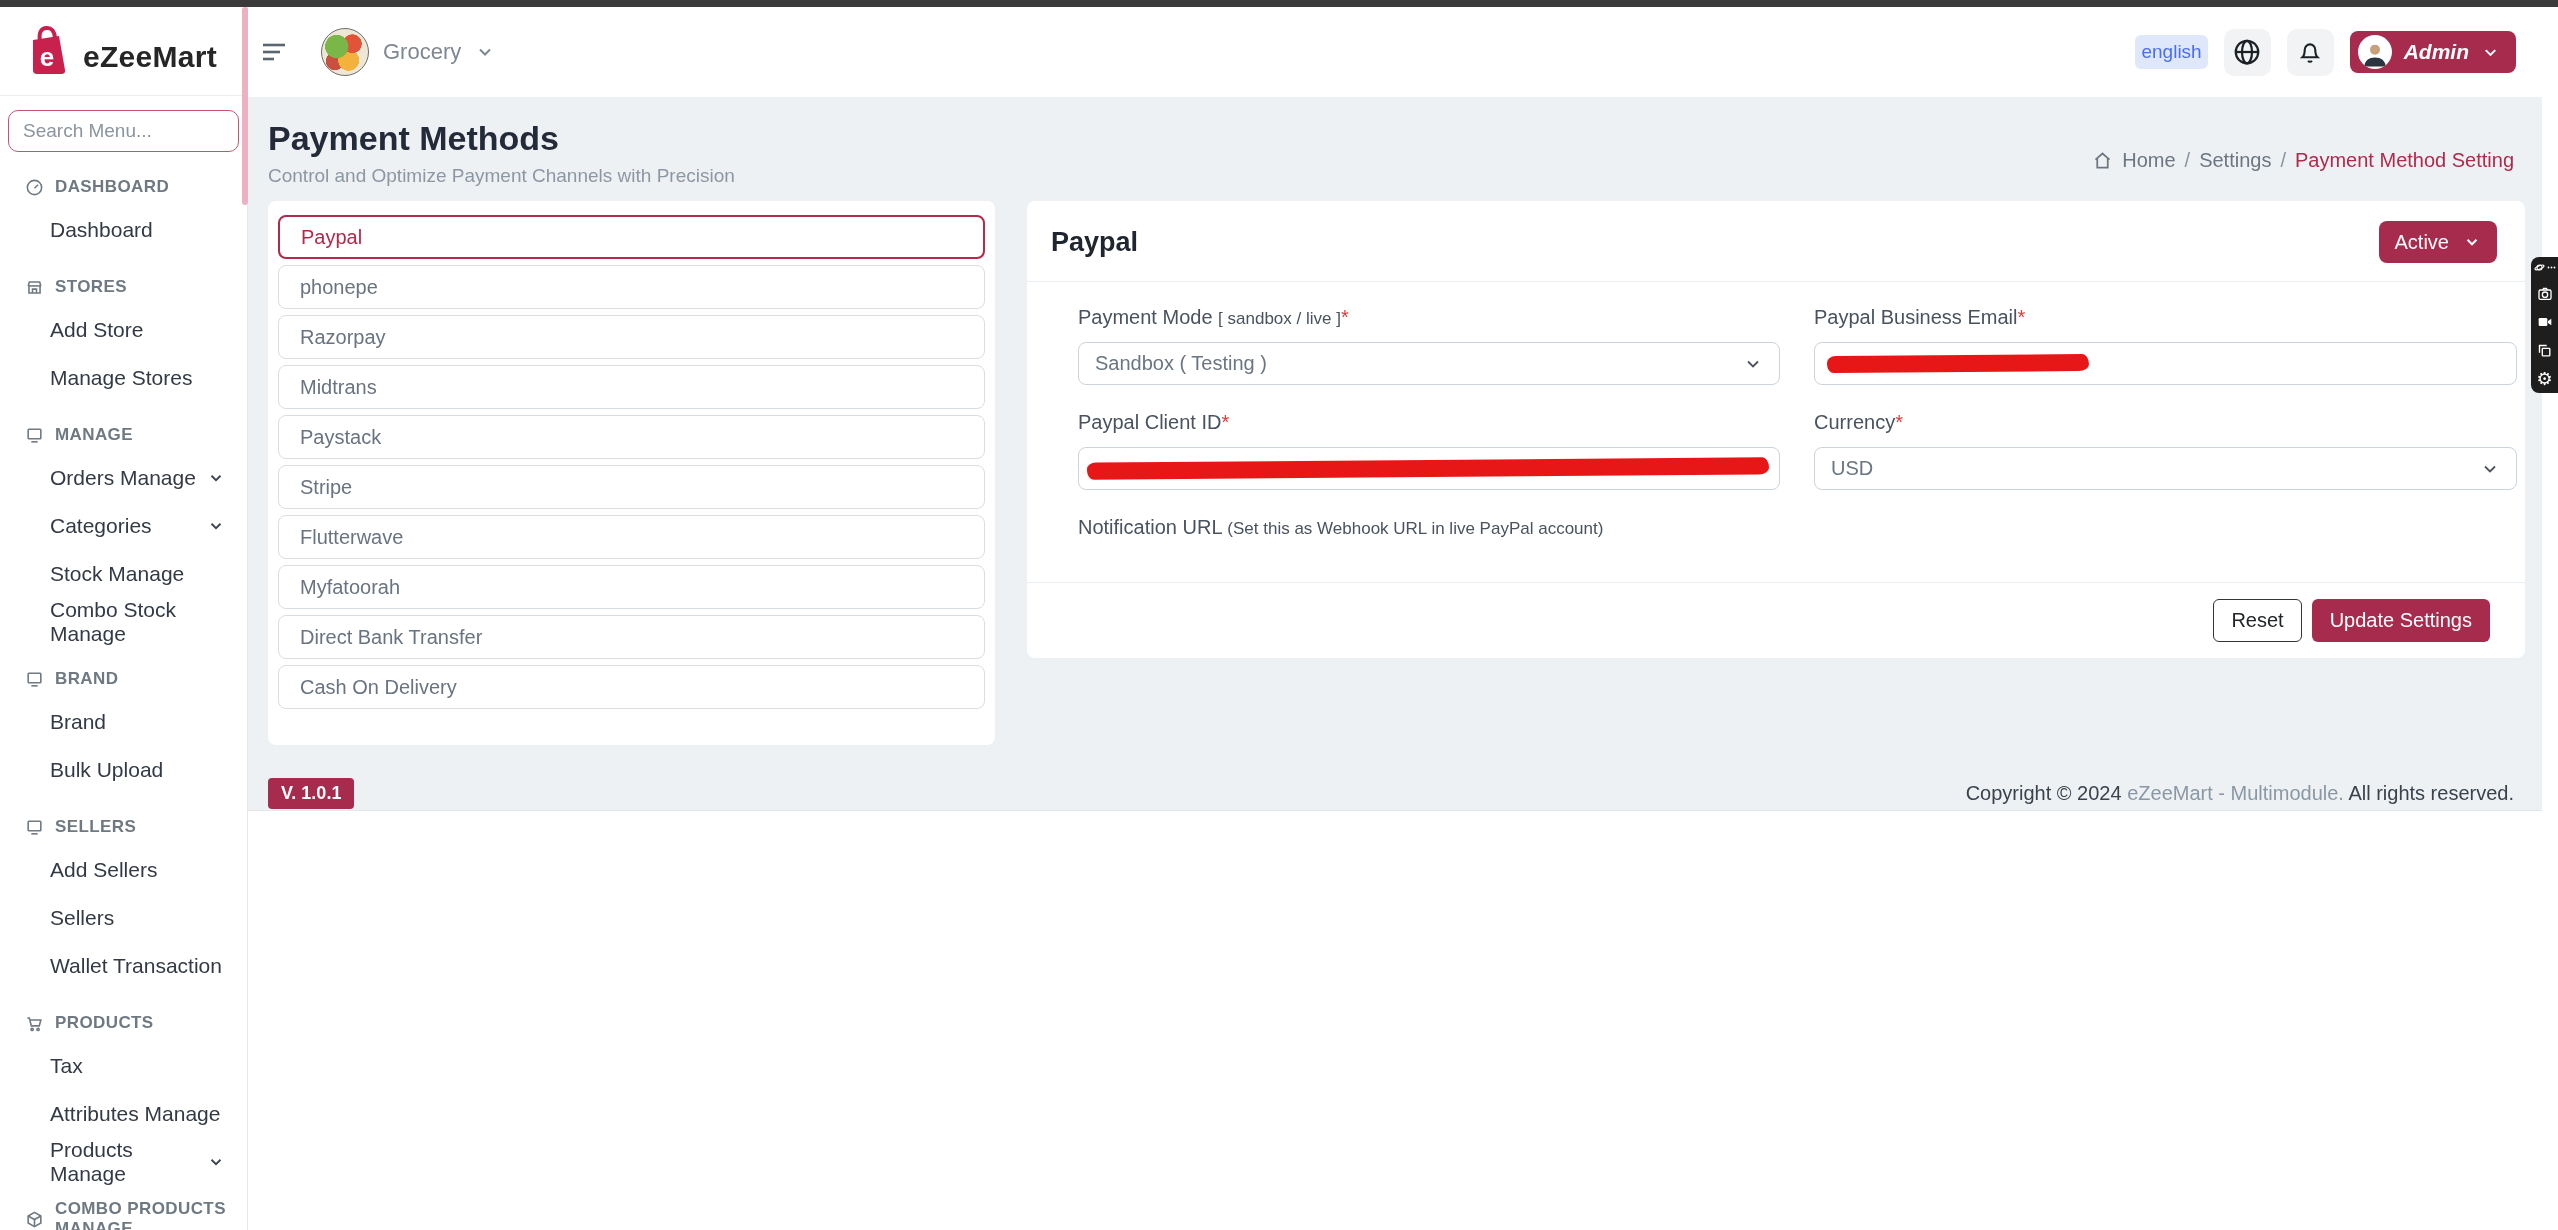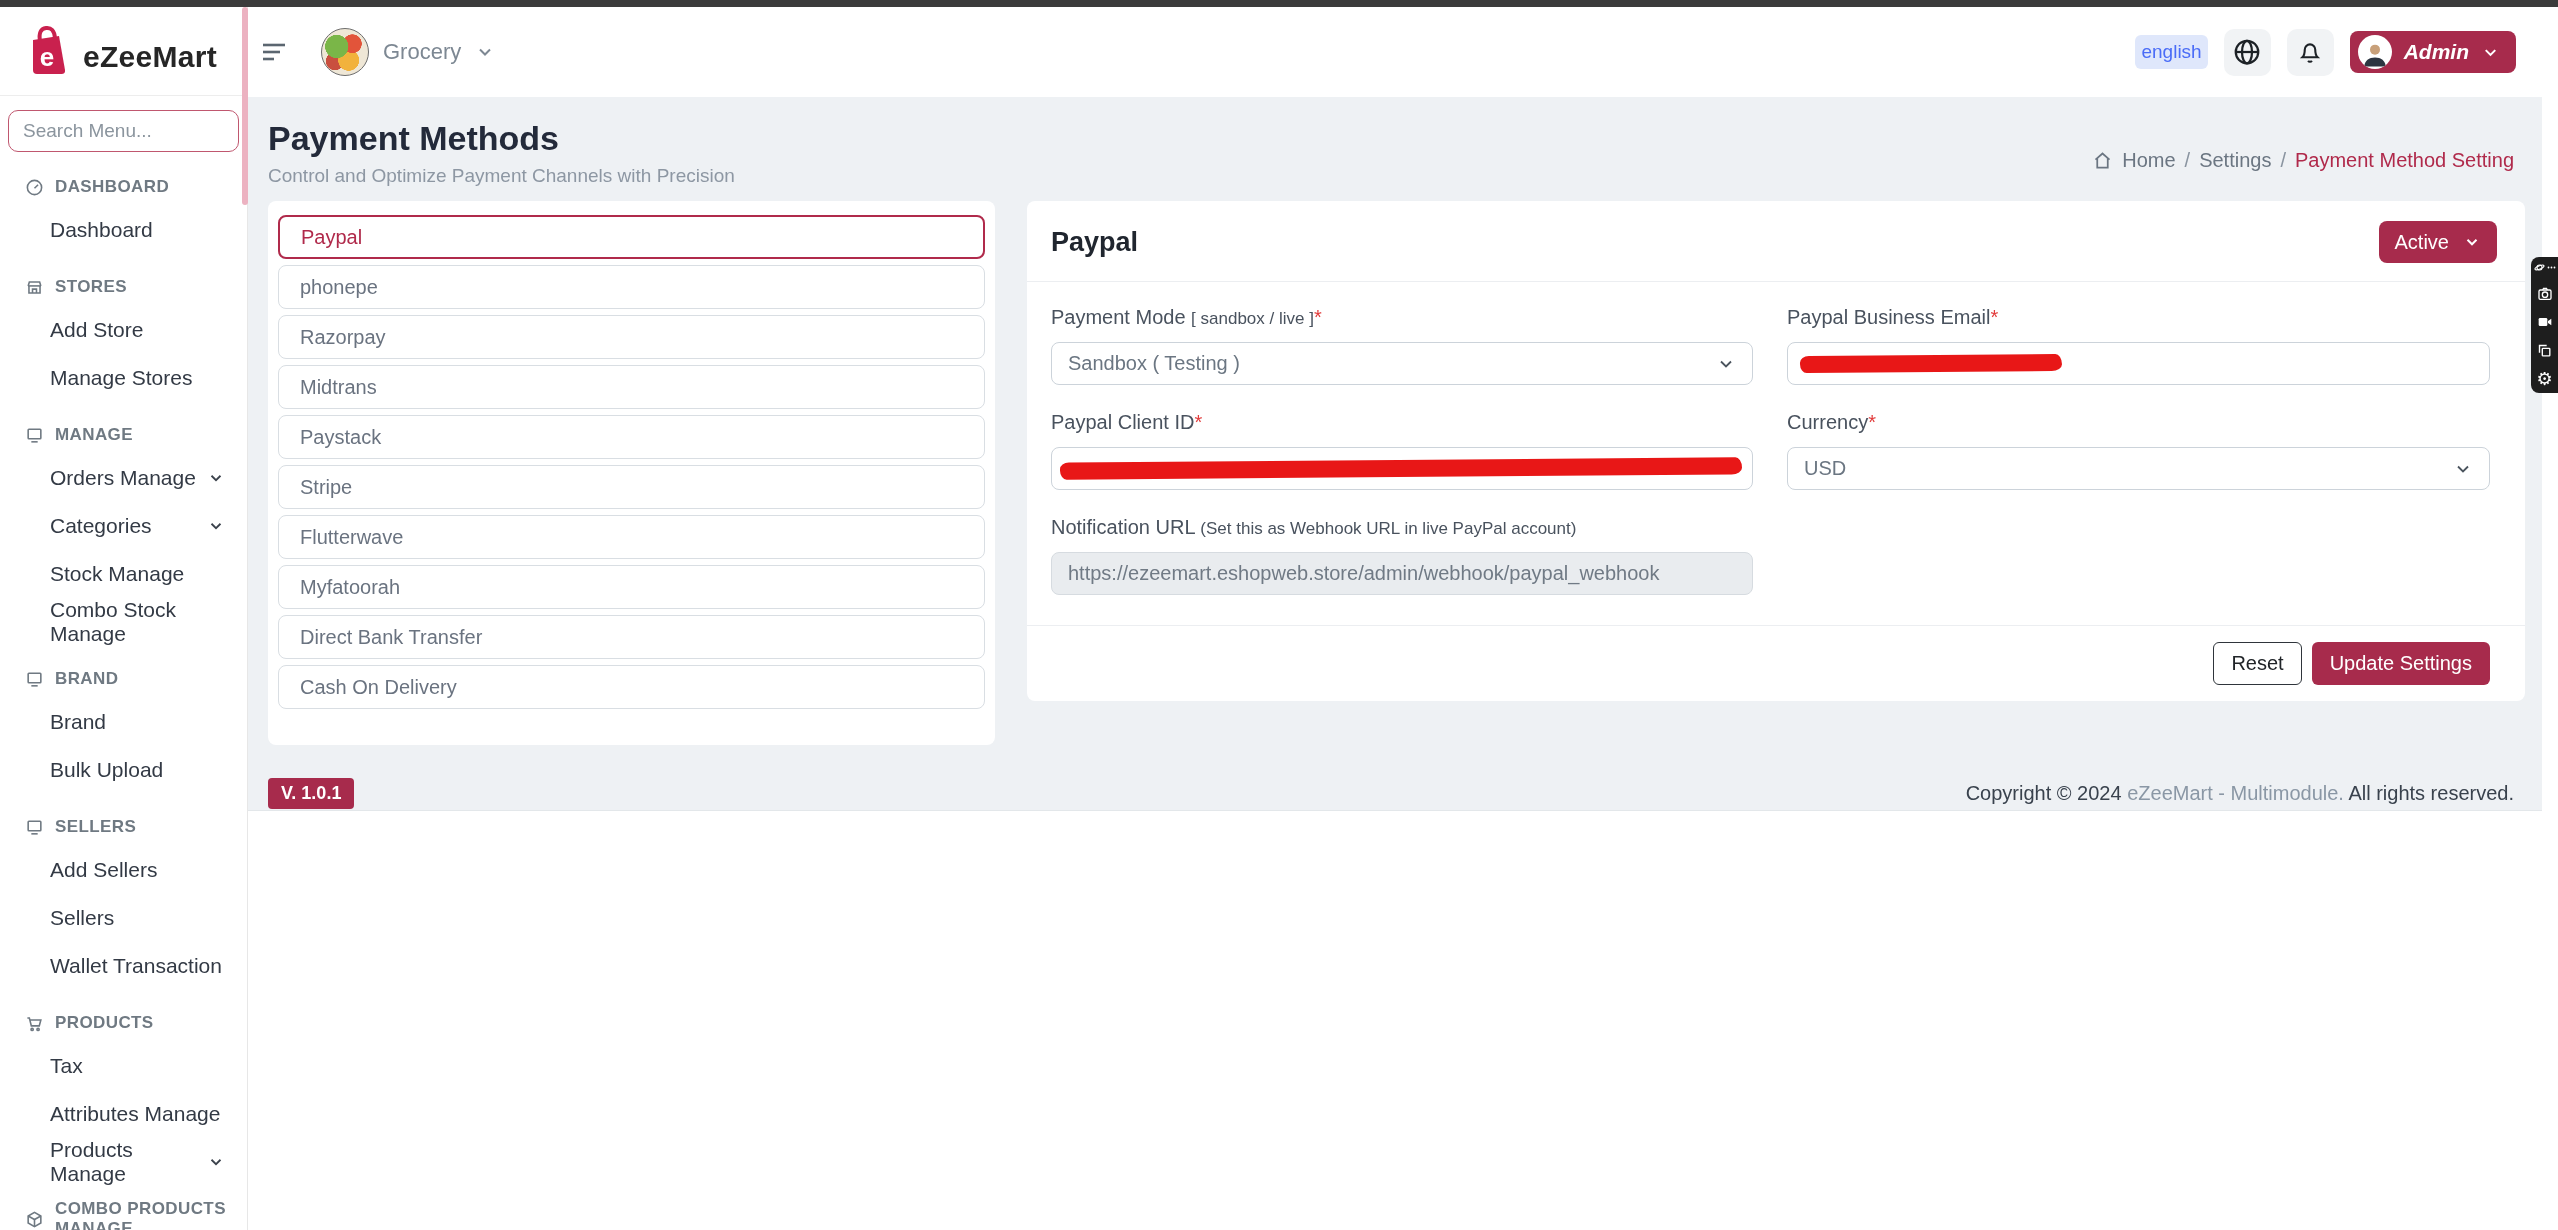--- a/index.html
+++ b/index.html
@@ -61,21 +61,21 @@
   .methods-card { width:727px; background:#fff; border-radius:8px; padding:14px 10px; height:544px; }
   .pm-row { height:44px; border:1px solid #d9dee3; border-radius:8px; display:flex; align-items:center; padding-left:21px; font-size:20px; color:#6a7380; margin-bottom:6px; background:#fff; cursor:pointer; }
   .pm-row.selected { border:2px solid #b02a4b; color:#b02a4b; }
 
   .settings-card { margin-left:32px; width:1498px; background:#fff; border-radius:8px; align-self:flex-start; }
   .card-head { display:flex; align-items:center; justify-content:space-between; padding:20px 28px 18px 24px; border-bottom:1px solid #eceef1; }
   .card-title { font-size:27px; font-weight:700; color:#20262f; }
   .status-btn { height:42px; background:#a72b4c; color:#fff; border:none; border-radius:8px; font-size:20px; font-family:inherit; display:flex; align-items:center; gap:14px; padding:0 16px; cursor:pointer; }
   .status-btn .chev { color:#fff; }
   .card-body { padding:24px 35px 0 24px; }
-  .fgrid { display:grid; grid-template-columns:702px 703px; column-gap:34px; }
+  .fgrid { display:grid; grid-template-columns:702px 703px; column-gap:34px;margin-left:27px; }
   .fgroup { margin-bottom:26px; }
   .flabel { font-size:20px; color:#49525e; margin-bottom:13px; }
   .fhint { font-size:17px; }
   .req { color:#e23b3b; }
   .control { position:relative; height:43px; border:1px solid #ccd3da; border-radius:8px; display:flex; align-items:center; padding:0 16px; font-size:20px; color:#6b7682; background:#fff; }
   .control.select { justify-content:space-between; cursor:pointer; }
   .control .chev { color:#4b545e; }
   .control.disabled { background:#e9ecef; border-color:#d6dbe0; color:#707a85; }
   .redact { position:absolute; top:12px; height:17px; background:#e81717; border-radius:12px 9px 14px 9px / 9px 14px 9px 12px; transform:rotate(-.45deg); }
   .redact.full { left:8px; width:calc(100% - 18px); }
@@ -413,23 +413,20 @@
                       <svg width="20" height="20" viewBox="0 0 24 24" fill="none" stroke="currentColor" stroke-width="2.2">
                         <polyline points="6 9 12 15 18 9"></polyline>
                       </svg>
                     </span>
                 </div>
               </div>
               <div class="fgroup">
                 <div class="flabel">
                   <span>Notification URL</span>
                   <span class="fhint">(Set this as Webhook URL in live PayPal account)</span>
-                </div>
-                <div class="control disabled">
-                  <span>https://ezeemart.eshopweb.store/admin/webhook/paypal_webhook</span>
                 </div>
               </div>
               <div class="fgroup"></div>
             </div>
           </div>
           <div class="card-foot">
             <button class="btn-reset">Reset</button>
             <button class="btn-update">Update Settings</button>
           </div>
         </div>

